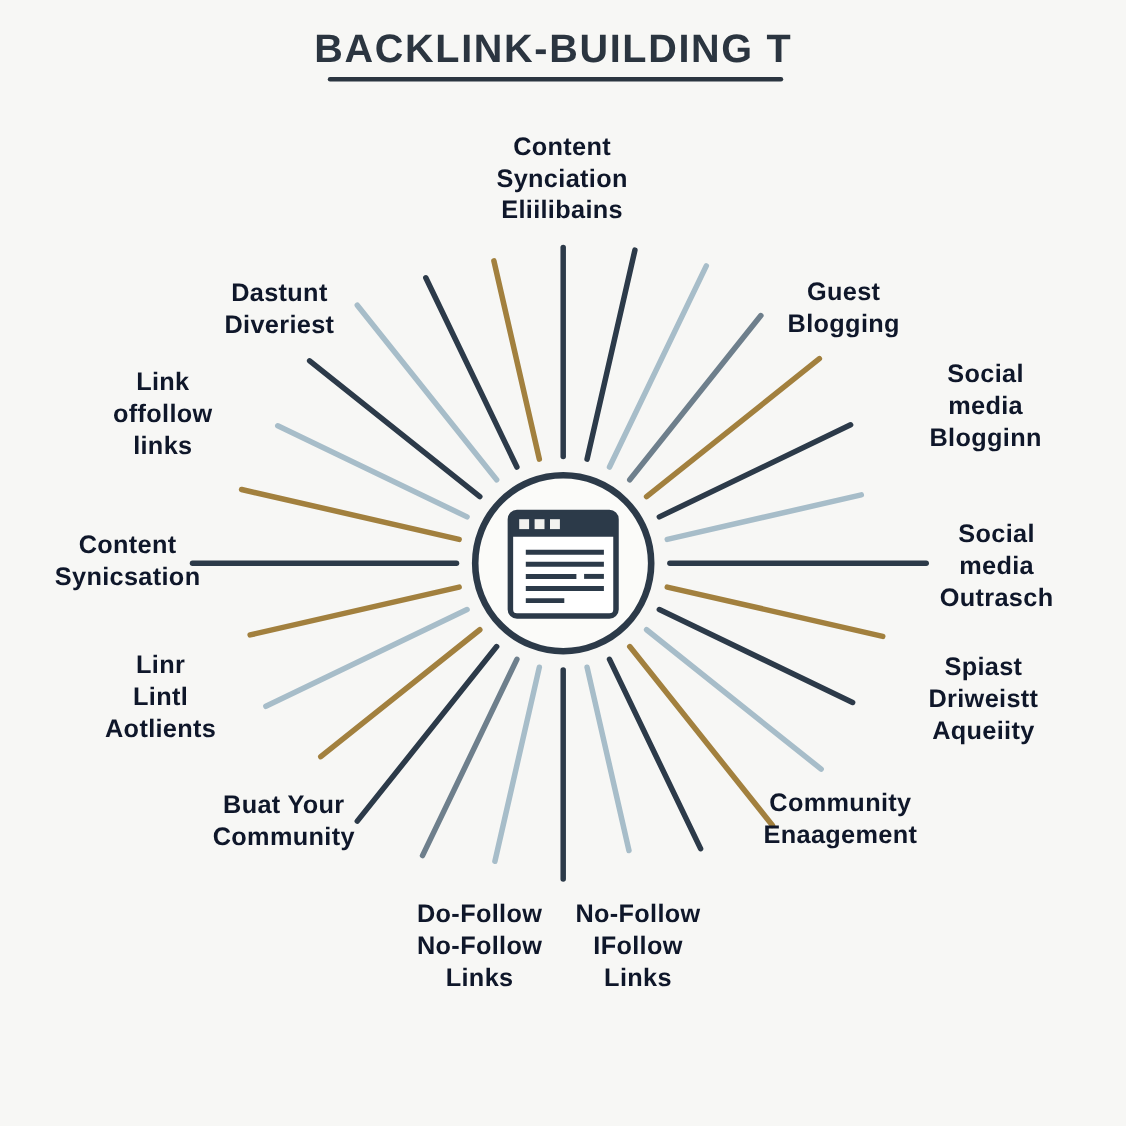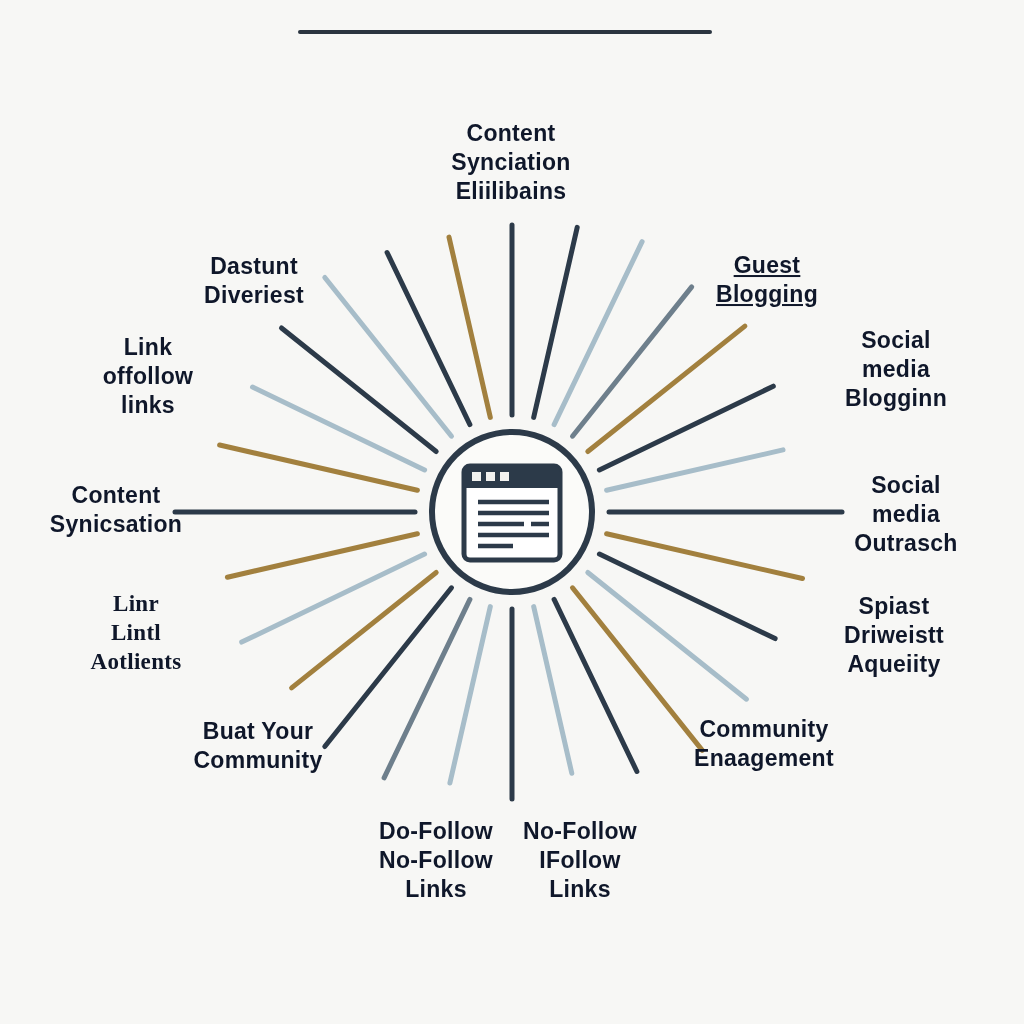--- a/index.html
+++ b/index.html
@@ -55,20 +55,26 @@
     white-space:nowrap;
   }
   .spoke-label span{display:block;}
 </style>
 </head>
 <body>
 
 <div id="canvas">
 
   <div class="title-wrap">
+    <div class="title-row">
+      <h1 class="page-title">BACKLINK-BUILDING T</h1>
+      <svg class="nib-svg" width="22" height="38" viewBox="0 0 22 38">
+        <polygon points="10,2 19,4 10,36 6,34" fill="#cda972"></polygon>
+      </svg>
+    </div>
     <div class="title-underline"></div>
   </div>
 
   <svg id="spokes-svg" width="1024" height="1024" viewBox="0 0 1024 1024">
     <g id="rays-group">
         <line x1="512.0" y1="415.0" x2="512.0" y2="225.0" stroke="#2c3a49" stroke-width="5" stroke-linecap="round"></line>
         <line x1="533.7" y1="417.4" x2="577.2" y2="227.4" stroke="#2c3a49" stroke-width="5" stroke-linecap="round"></line>
         <line x1="554.1" y1="424.6" x2="642.1" y2="241.7" stroke="#a7bdc9" stroke-width="5" stroke-linecap="round"></line>
         <line x1="572.5" y1="436.2" x2="691.7" y2="286.9" stroke="#6e7f8c" stroke-width="5" stroke-linecap="round"></line>
         <line x1="587.8" y1="451.5" x2="744.9" y2="326.1" stroke="#a2803e" stroke-width="5" stroke-linecap="round"></line>
@@ -117,21 +123,21 @@
       </g>
     </g>
   </svg>
 
   <div id="labels-layer">
       <div class="spoke-label" style="left: 511px; top: 162px;">
         <span>Content</span>
         <span>Synciation</span>
         <span>Eliilibains</span>
       </div>
-      <div class="spoke-label" style="left: 767px; top: 280px; text-decoration: underline;">
+      <div class="spoke-label" style="left: 767px; top: 280px;">
         <span>Guest</span>
         <span>Blogging</span>
       </div>
       <div class="spoke-label" style="left: 896px; top: 369px;">
         <span>Social</span>
         <span>media</span>
         <span>Blogginn</span>
       </div>
       <div class="spoke-label" style="left: 906px; top: 514px;">
         <span>Social</span>
@@ -154,21 +160,21 @@
       </div>
       <div class="spoke-label" style="left: 436px; top: 860px;">
         <span>Do-Follow</span>
         <span>No-Follow</span>
         <span>Links</span>
       </div>
       <div class="spoke-label" style="left: 258px; top: 746px;">
         <span>Buat Your</span>
         <span>Community</span>
       </div>
-      <div class="spoke-label" style="left: 136px; top: 633px; font-family: Liberation Serif, serif;">
+      <div class="spoke-label" style="left: 146px; top: 633px;">
         <span>Linr</span>
         <span>Lintl</span>
         <span>Aotlients</span>
       </div>
       <div class="spoke-label" style="left: 116px; top: 510px;">
         <span>Content</span>
         <span>Synicsation</span>
       </div>
       <div class="spoke-label" style="left: 148px; top: 376px;">
         <span>Link</span>

